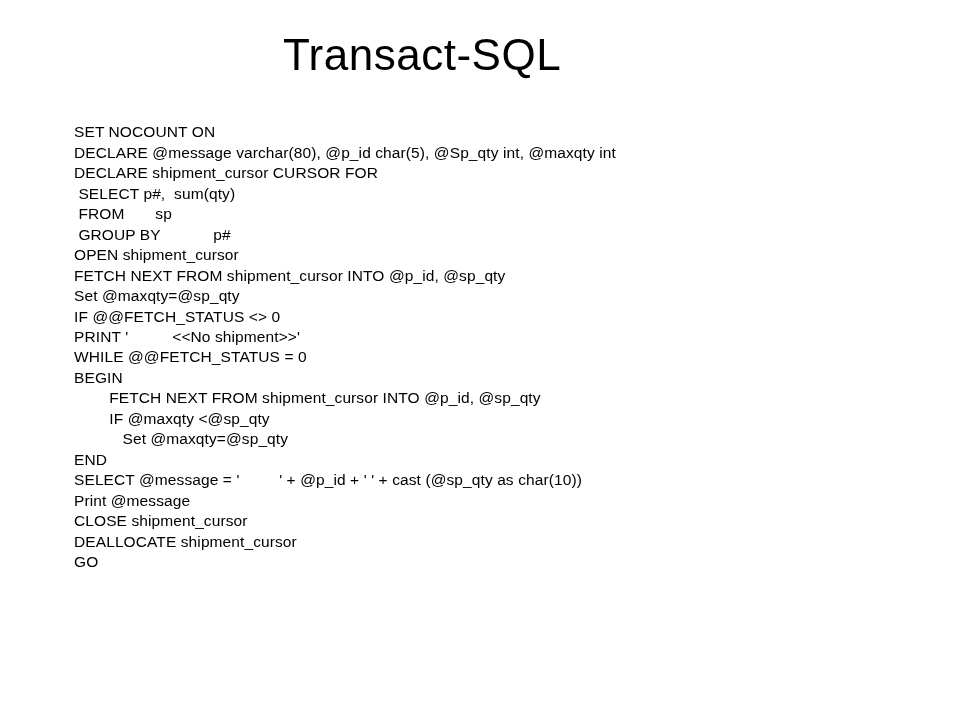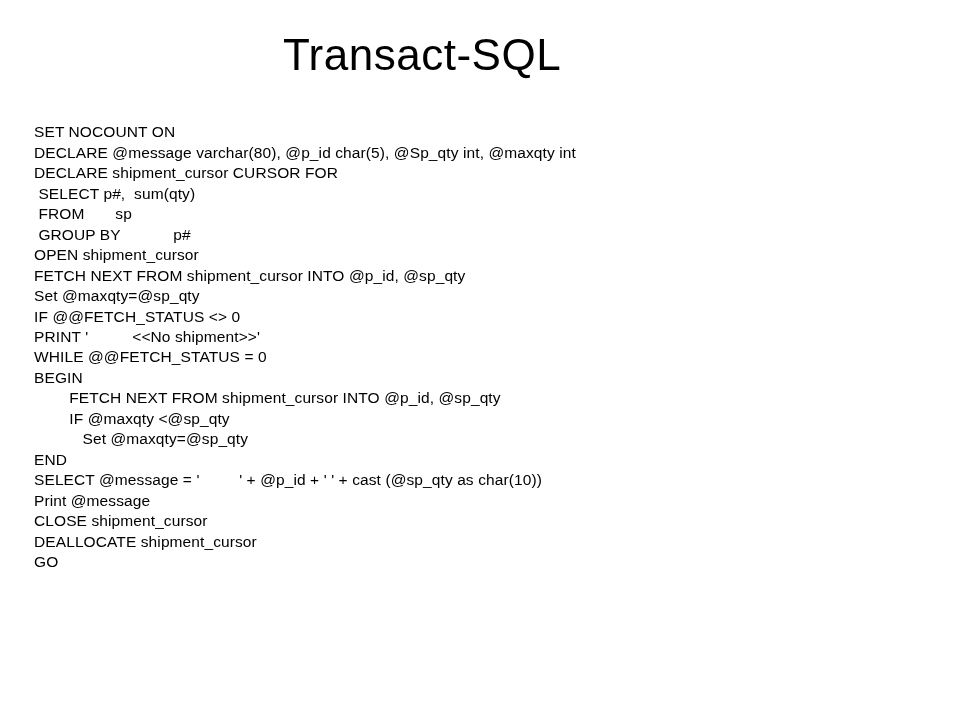--- a/index.html
+++ b/index.html
@@ -24,21 +24,21 @@
     font-size: 44px;
     font-weight: 400;
     margin: 0 0 22px 0;
     letter-spacing: 0.5px;
   }
   .code {
     font-family: Arial, Helvetica, sans-serif;
     font-size: 15.5px;
     line-height: 1.32;
     white-space: pre;
-    margin-left: 34px;
+    margin-left: 74px;
     letter-spacing: 0.1px;
   }
 </style>
 </head>
 <body>
 
 <div class="slide">
   <h1 class="title">Transact-SQL</h1>
   <div class="code">
 <span>SET NOCOUNT ON</span>

